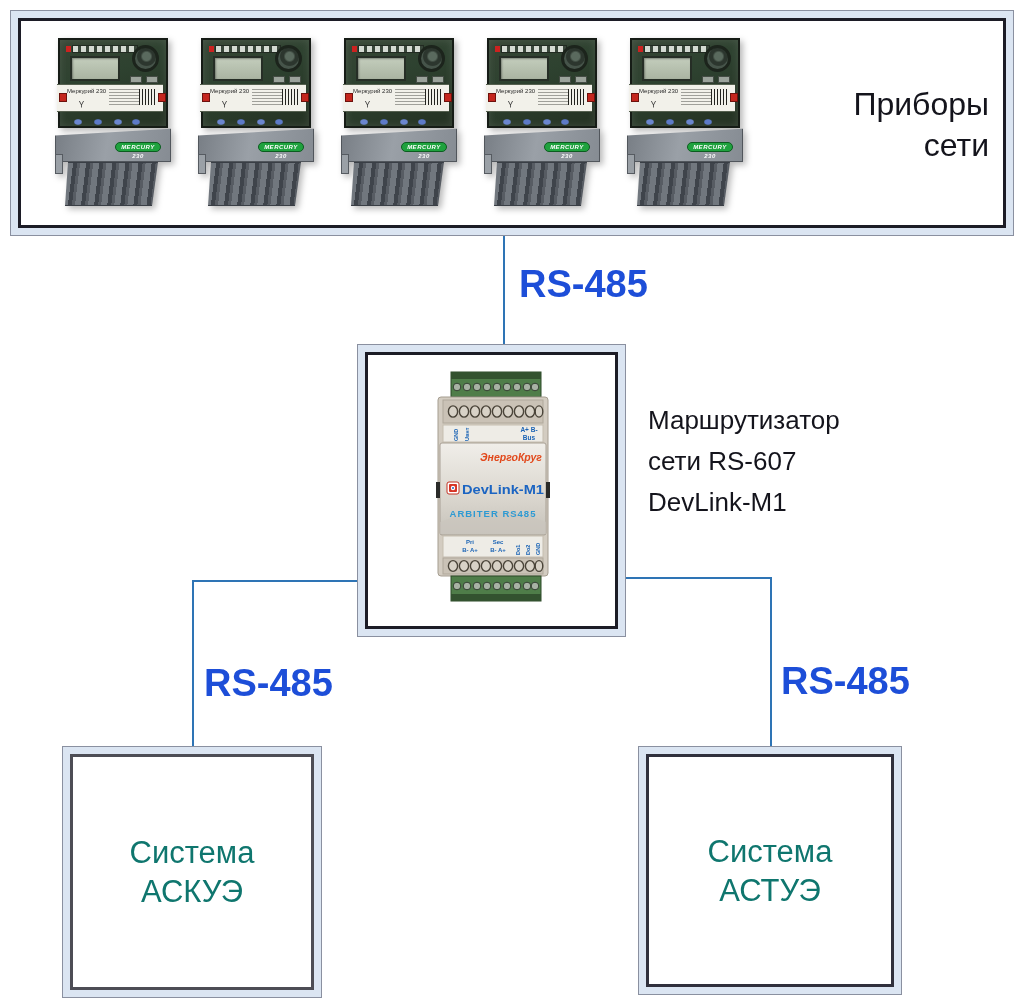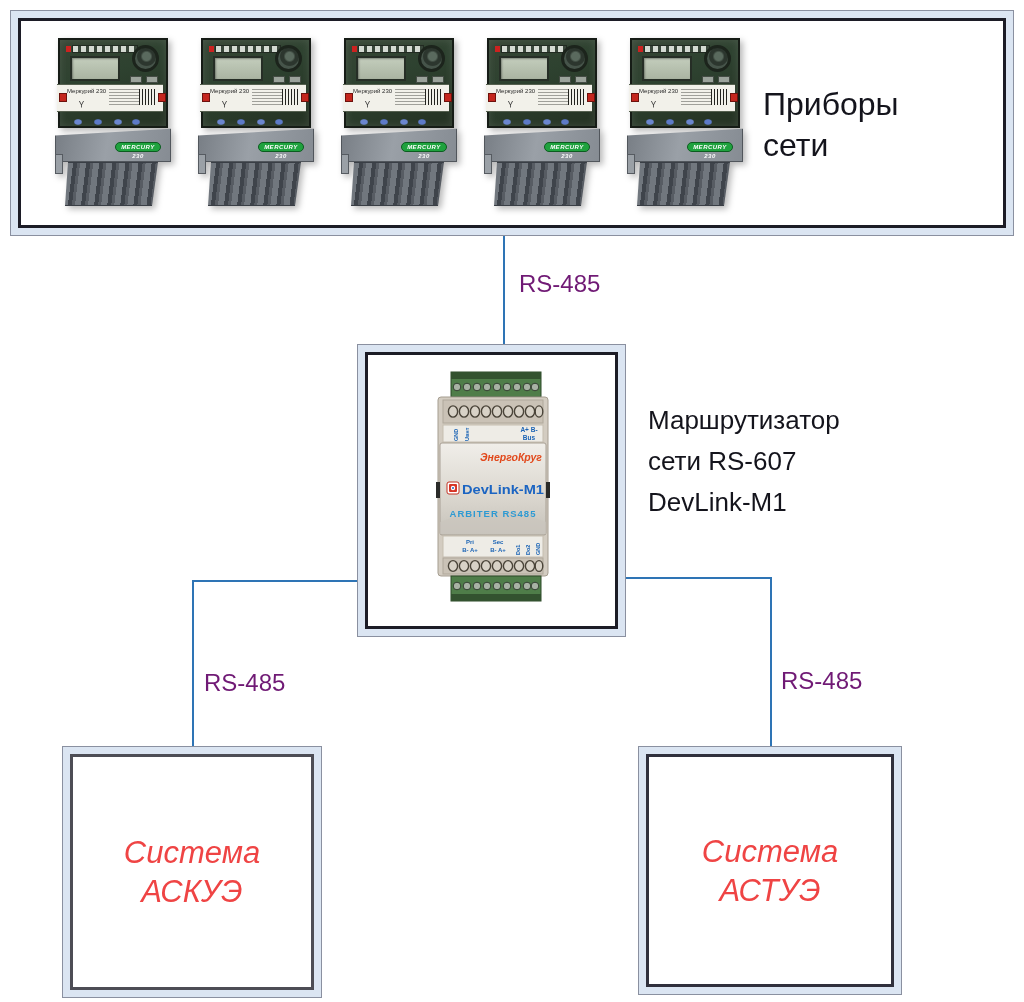--- a/index.html
+++ b/index.html
@@ -27,36 +27,36 @@
   
   .link-line { position:absolute; background:#2e74b5; }
   #link-top-v    { left:503px; top:236px; width:2px;  height:108px; }
   #link-left-h   { left:193px; top:580px; width:164px; height:2px;  }
   #link-left-v   { left:192px; top:580px; width:2px;  height:166px; }
   #link-right-h  { left:626px; top:577px; width:146px; height:2px;  }
   #link-right-v  { left:770px; top:577px; width:2px;  height:169px; }
 
   
   .rs-label {
-    position:absolute; font-size:24px; line-height:40px; color:#701a75; white-space:nowrap;
+    position:absolute; font-size:38px; line-height:40px; color:#1d4ed8; white-space:nowrap;font-weight:bold;
   }
   #rs-top   { left:519px; top:264px; }
   #rs-left  { left:204px; top:663px; }
   #rs-right { left:781px; top:661px; }
 
   #meters-title {
     position:absolute; left:763px; top:84px; width:226px;
-    font-size:32px; line-height:41px; color:#14141c; text-align:left;
+    font-size:32px; line-height:41px; color:#14141c; text-align:right;
   }
   #router-caption {
     position:absolute; left:648px; top:400px; width:280px;
     font-size:26px; line-height:41px; color:#14141c; text-align:left;
   }
   .system-text {
-    font-size:31px; line-height:39px; color:#ef4444; text-align:center;font-style:italic;
+    font-size:31px; line-height:39px; color:#0f766e; text-align:center;
   }
 
   
   #meters-row {
     position:absolute; left:55px; top:38px; display:flex; gap:27px;
   }
   .meter { position:relative; width:116px; height:168px;
            filter:drop-shadow(3px 3px 3px rgba(0,0,0,.28)); }
   .m-glass {
     position:absolute; left:3px; top:0; width:110px; height:90px;

